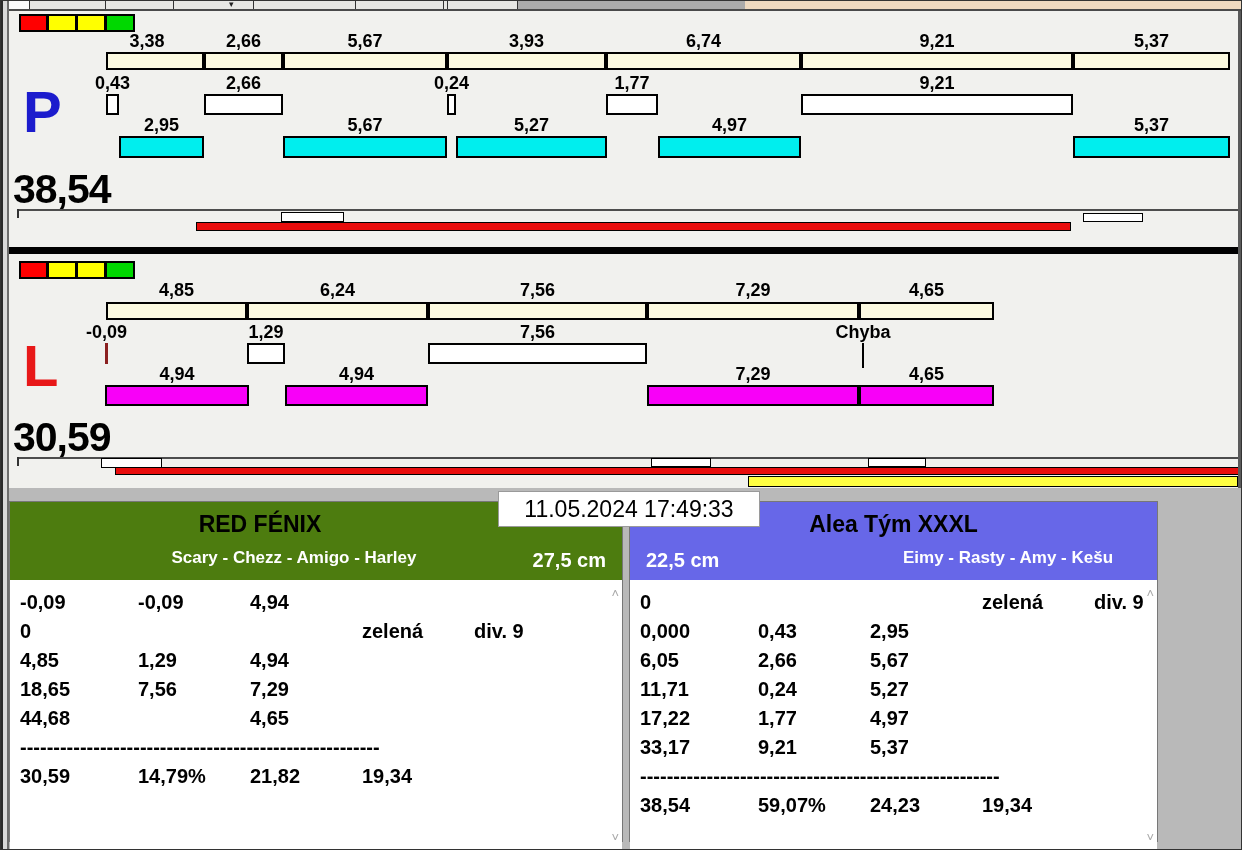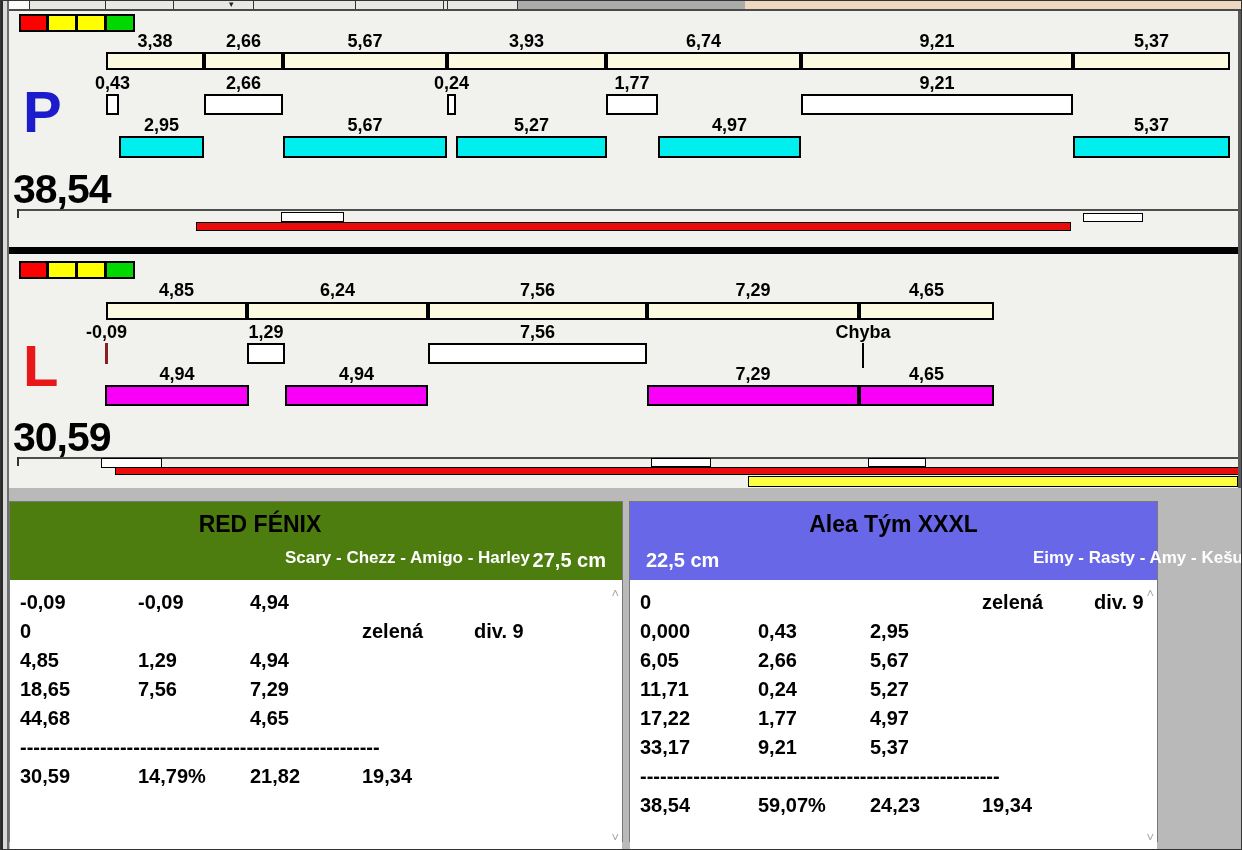--- a/index.html
+++ b/index.html
@@ -33,21 +33,21 @@
   .strip-item.noborder{border:none;}
   
   .footer{position:absolute;left:0;top:487px;width:1242px;height:363px;background:#b9b9b9;}
   .card{position:absolute;top:13px;height:341px;background:#fff;border:1px solid #777;box-sizing:border-box;}
   .card-left{left:8px;width:614px;}
   .card-right{left:628px;width:529px;}
   .card-header{position:relative;height:78px;}
   .card-title{position:absolute;top:9px;font-size:23px;font-weight:bold;color:#000;text-align:center;white-space:nowrap;}
   .card-left .card-title{left:0;width:500px;}
   .card-right .card-title{left:0;width:100%;}
-  .card-players{position:absolute;bottom:12px;font-size:17px;font-weight:bold;color:#fff;text-align:right;white-space:nowrap;}
+  .card-players{position:absolute;bottom:12px;font-size:17px;font-weight:bold;color:#fff;text-align:center;white-space:nowrap;margin-left:24px;}
   .card-left .card-players{left:0;width:520px;}
   .card-right .card-players{left:95px;width:518px;}
   .card-distance{position:absolute;bottom:8px;font-size:20px;font-weight:bold;color:#fff;white-space:nowrap;text-align:center;}
   .card-left .card-distance{right:16px;}
   .card-right .card-distance{left:16px;}
   .card-body{position:relative;height:261px;background:#fff;padding-top:8px;box-sizing:content-box;overflow:hidden;}
   .bline{display:grid;grid-template-columns:118px 112px 112px 112px 1fr;padding-left:10px;height:29px;font-size:20px;font-weight:bold;line-height:29px;color:#000;white-space:nowrap;}
   .bline.sep{display:block;overflow:hidden;letter-spacing:0;}
   .scroll-arrow{position:absolute;right:3px;font-size:13px;color:#a8a8a8;line-height:12px;cursor:pointer;}
   .scroll-arrow.up{top:8px;}
@@ -78,21 +78,21 @@
 
   <section class="lane" style="top: 10px; height: 236px;">
       <div class="lights" style="top: 3px;">
         <span class="light" style="background: rgb(255, 0, 0);"></span>
         <span class="light" style="background: rgb(255, 255, 0);"></span>
         <span class="light" style="background: rgb(255, 255, 0);"></span>
         <span class="light" style="background: rgb(0, 216, 0);"></span>
       </div>
       <div class="lane-letter" style="color: rgb(28, 28, 205); top: 72px;">P</div>
       <div class="lane-total" style="top: 158px;">38,54</div>
-      <div class="seg-label" style="left: 94px; top: 21px;">3,38</div>
+      <div class="seg-label" style="left: 86px; top: 21px;">3,38</div>
       <div class="seg-box" style="left: 105px; top: 41px; width: 98px; height: 18px; background: rgb(251, 249, 224);"></div>
       <div class="seg-label" style="left: 182.5px; top: 21px;">2,66</div>
       <div class="seg-box" style="left: 203px; top: 41px; width: 79px; height: 18px; background: rgb(251, 249, 224);"></div>
       <div class="seg-label" style="left: 304px; top: 21px;">5,67</div>
       <div class="seg-box" style="left: 282px; top: 41px; width: 164px; height: 18px; background: rgb(251, 249, 224);"></div>
       <div class="seg-label" style="left: 465.5px; top: 21px;">3,93</div>
       <div class="seg-box" style="left: 446px; top: 41px; width: 159px; height: 18px; background: rgb(251, 249, 224);"></div>
       <div class="seg-label" style="left: 642.5px; top: 21px;">6,74</div>
       <div class="seg-box" style="left: 605px; top: 41px; width: 195px; height: 18px; background: rgb(251, 249, 224);"></div>
       <div class="seg-label" style="left: 876px; top: 21px;">9,21</div>
@@ -281,14 +281,15 @@
           <div class="bline">
             <span>38,54</span>
             <span>59,07%</span>
             <span>24,23</span>
             <span>19,34</span>
             <span></span>
           </div>
         </div>
     </div>
 
+    <div class="date-box">11.05.2024 17:49:33</div>
   </div>
 </div>
 
 </body></html>

